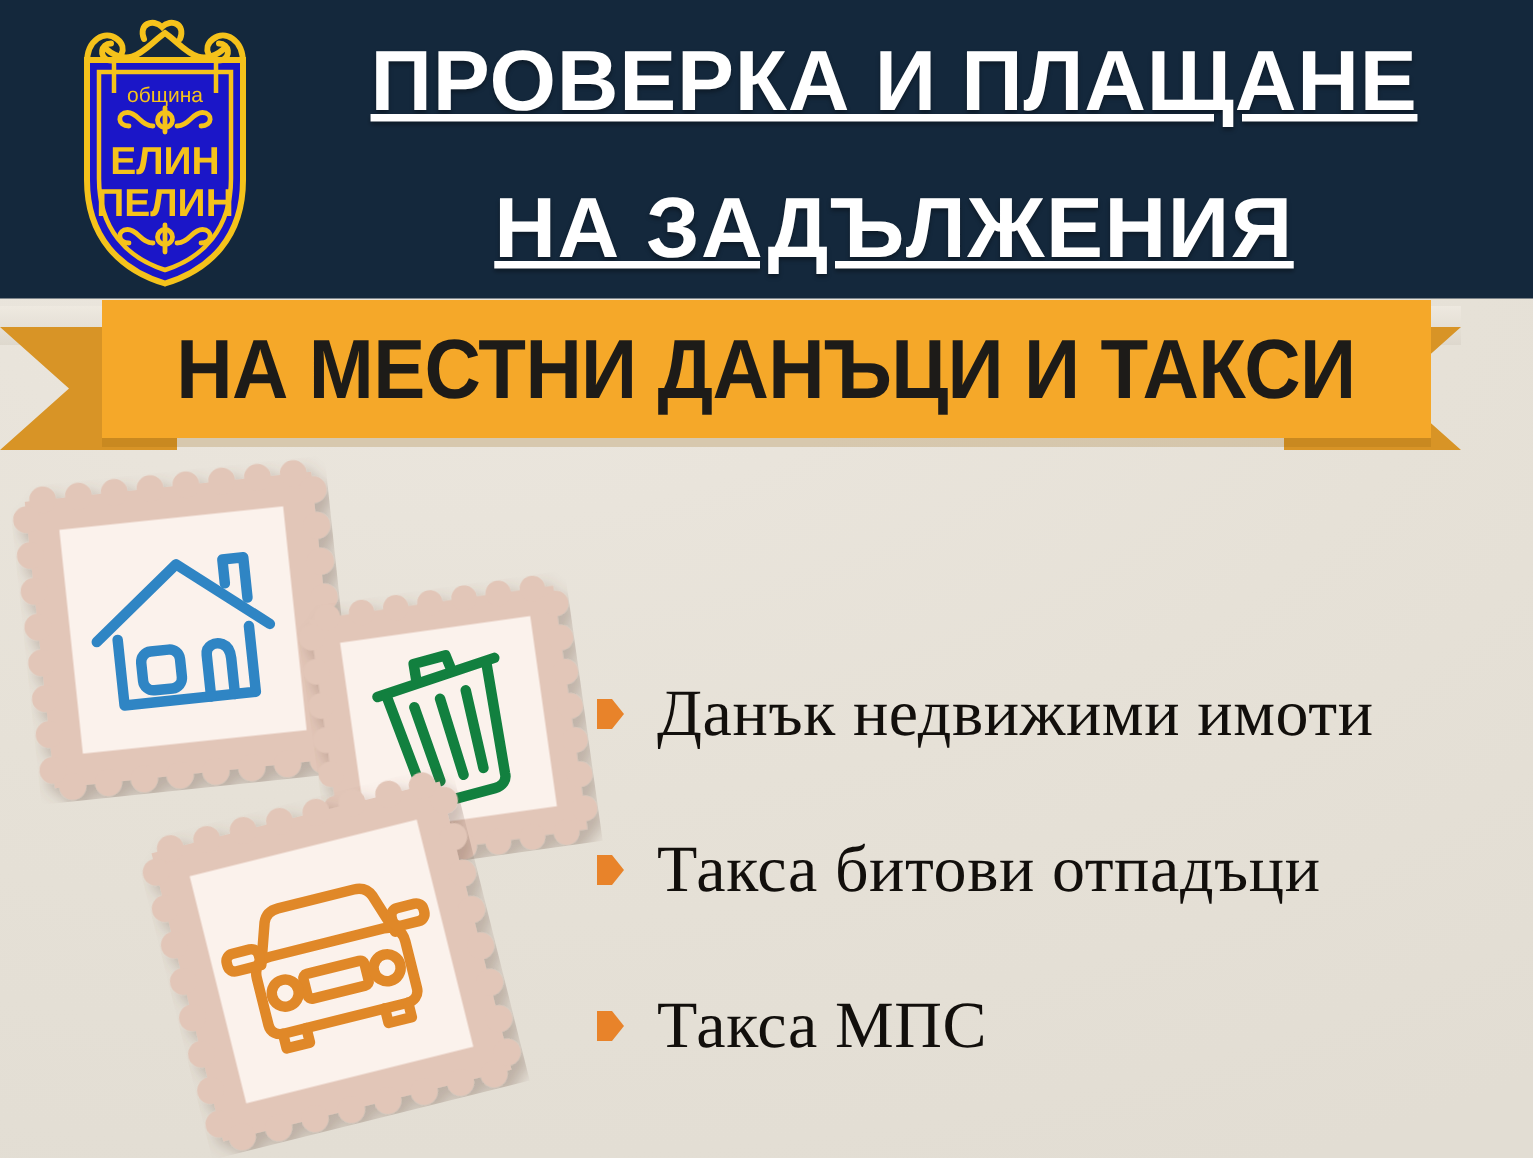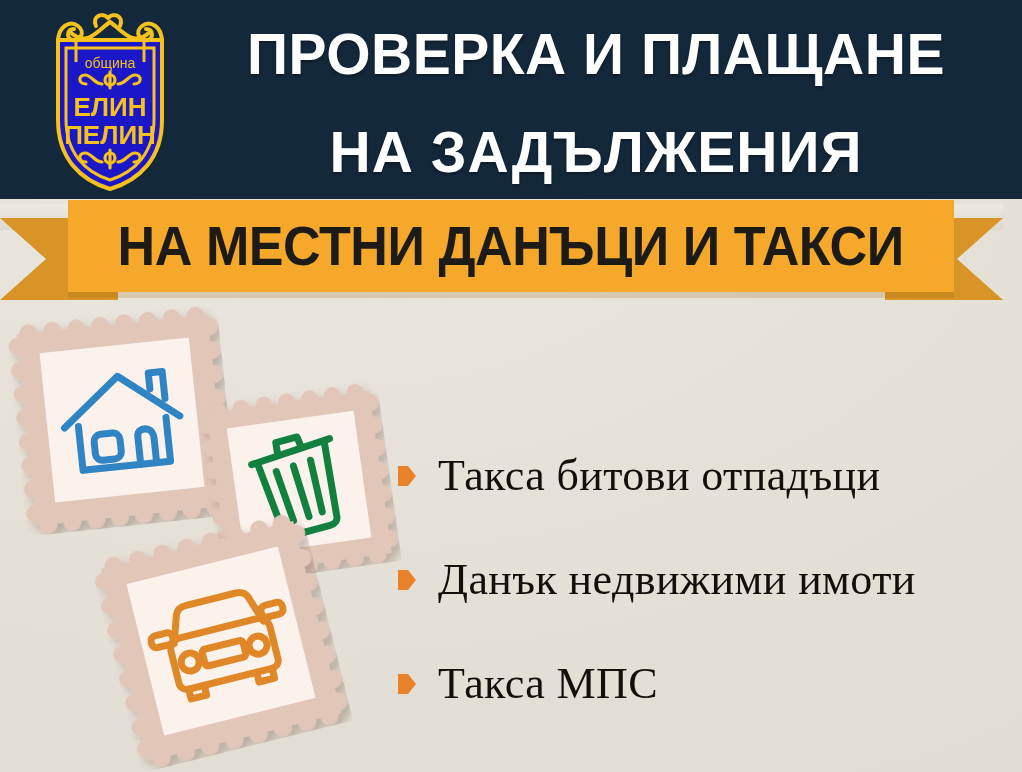--- a/index.html
+++ b/index.html
@@ -53,33 +53,33 @@
     width: 812px;
     text-align: center;
     color: #ffffff;
     font-family: "Liberation Sans", sans-serif;
     font-weight: bold;
     font-size: 57px;
     line-height: 73px;
     letter-spacing: 0.5px;
     z-index: 3;
     text-shadow: 0 2px 3px rgba(0,0,0,0.35);
+    text-decoration: underline;
   }
   .header-title .line { display: block; white-space: nowrap; }
   .header-title .line2 { letter-spacing: 1px; margin-top: 25px; }
 
   
   .ribbon {
     position: absolute;
     left: 0;
     top: 196px;
     width: 974px;
     height: 112px;
     z-index: 5;
-    padding-left: 29px;
   }
   .ribbon-tail {
     position: absolute;
     top: 22px;
     width: 118px;
     height: 82px;
     background: #d89426;
   }
   .ribbon-tail.left {
     left: 0;
@@ -391,30 +391,30 @@
   </div>
 
   <div class="bullet-list">
 
     <div class="bullet-row">
       <span class="bullet-marker">
         <svg viewBox="0 0 18 20" width="18" height="20" aria-hidden="true">
           <path d="M0 0 L10 0 L18 10 L10 20 L0 20 Z" fill="#e8832a"></path>
         </svg>
       </span>
-      <span class="bullet-label">Такса битови отпадъци</span>
+      <span class="bullet-label">Данък недвижими имоти</span>
     </div>
 
     <div class="bullet-row">
       <span class="bullet-marker">
         <svg viewBox="0 0 18 20" width="18" height="20" aria-hidden="true">
           <path d="M0 0 L10 0 L18 10 L10 20 L0 20 Z" fill="#e8832a"></path>
         </svg>
       </span>
-      <span class="bullet-label">Данък недвижими имоти</span>
+      <span class="bullet-label">Такса битови отпадъци</span>
     </div>
 
     <div class="bullet-row">
       <span class="bullet-marker">
         <svg viewBox="0 0 18 20" width="18" height="20" aria-hidden="true">
           <path d="M0 0 L10 0 L18 10 L10 20 L0 20 Z" fill="#e8832a"></path>
         </svg>
       </span>
       <span class="bullet-label">Такса МПС</span>
     </div>

